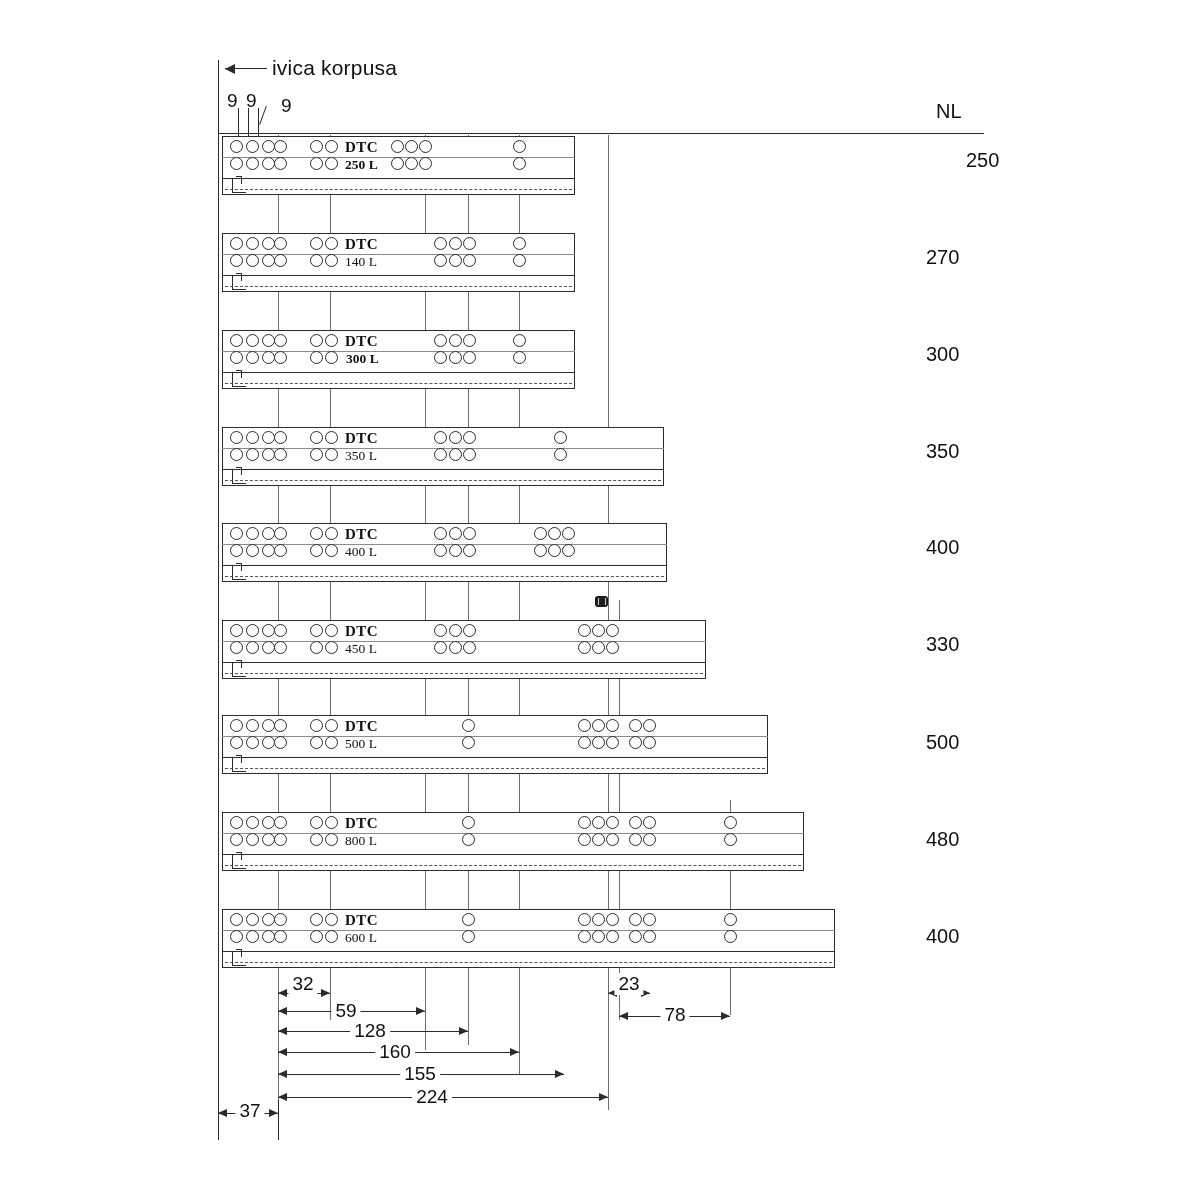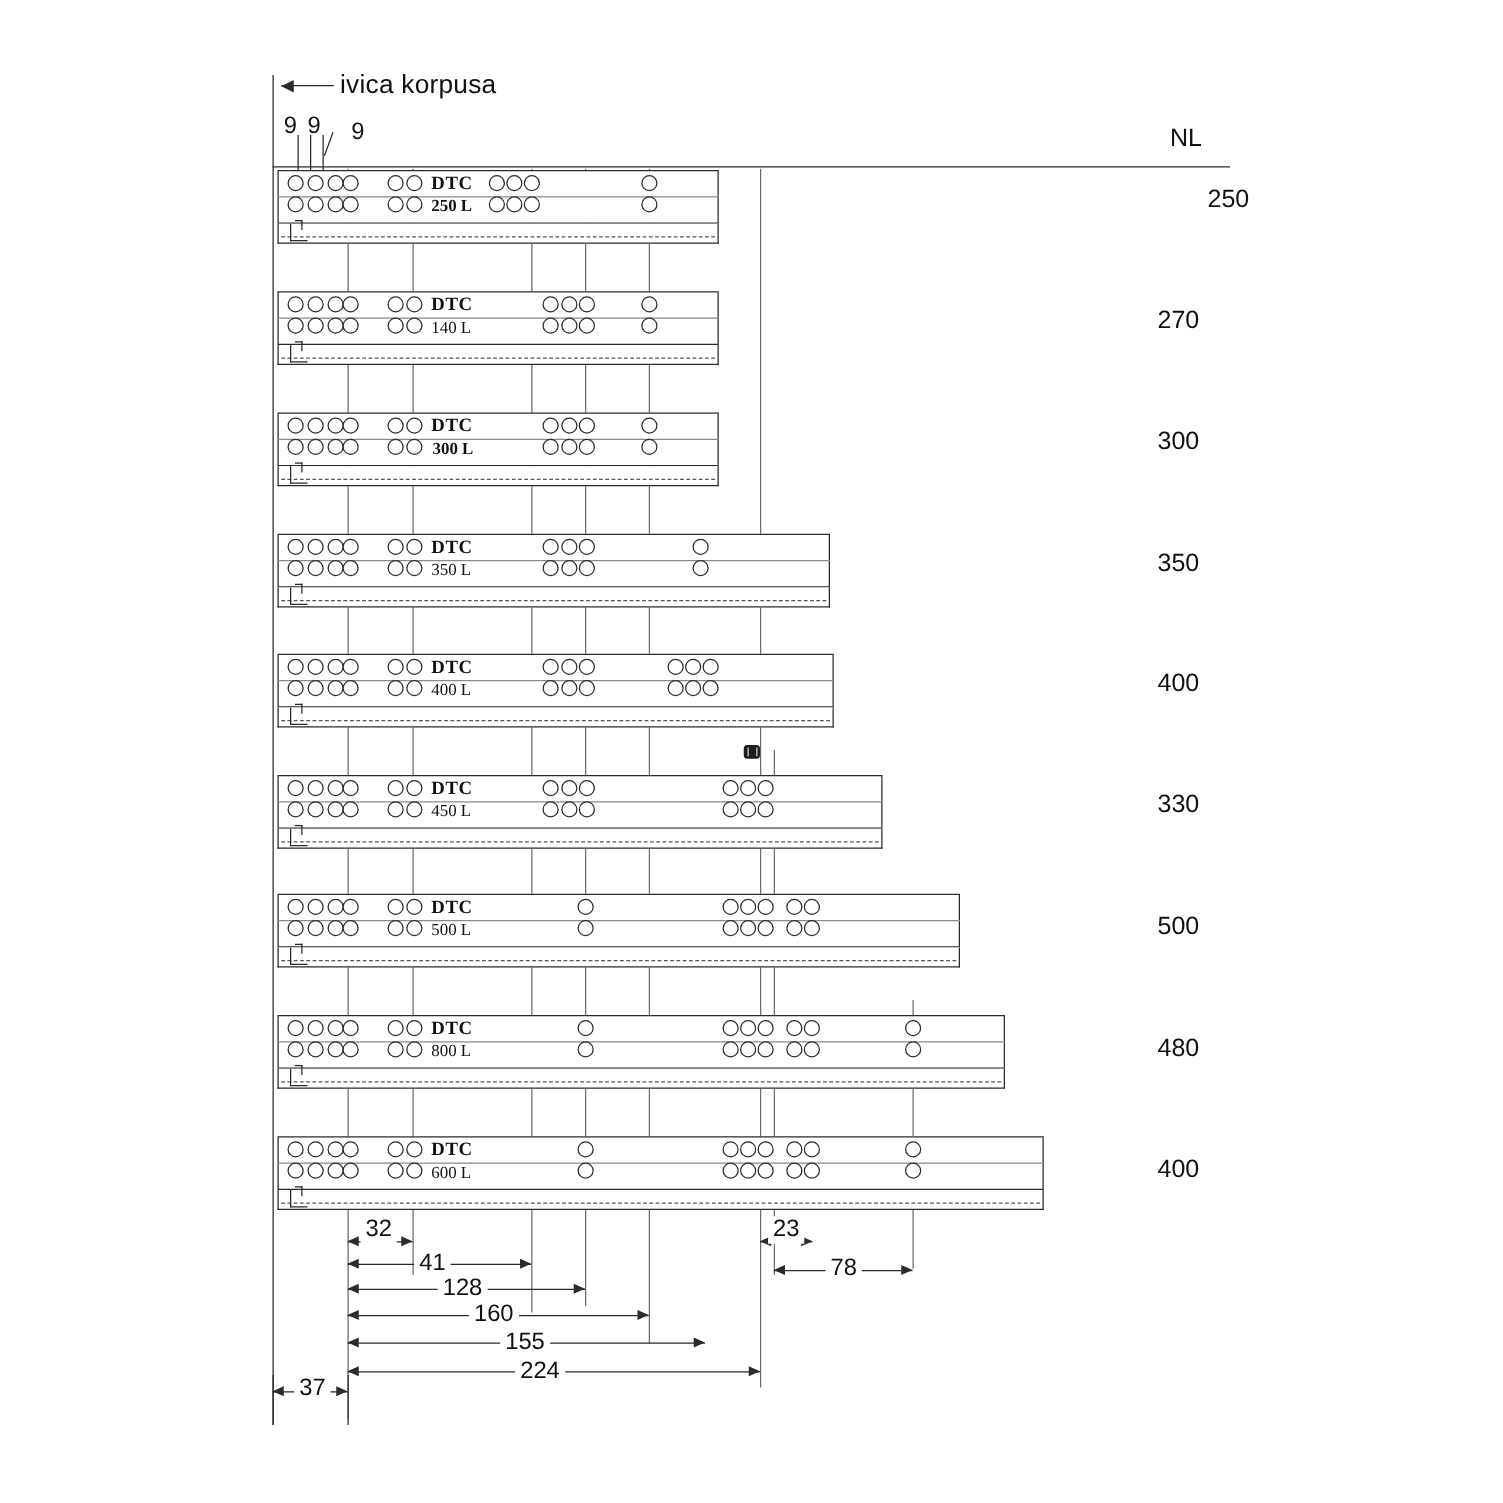--- a/index.html
+++ b/index.html
@@ -493,21 +493,21 @@
     <div class="dimline" style="left:608px; width:42px;"></div>
     <div class="arrow-l" style="left:608px;"></div>
     <div class="arrow-r" style="left:641px;"></div>
     <div class="dimtext" style="left:629px; top:-9px;">23</div>
   </div>
 
   <div class="dimrow" style="left:0; top:1011px;">
     <div class="dimline" style="left:278px; width:147px;"></div>
     <div class="arrow-l" style="left:278px;"></div>
     <div class="arrow-r" style="left:416px;"></div>
-    <div class="dimtext" style="left:346px; top:0px;">41</div>
+    <div class="dimtext" style="left:346px; top:0px;">59</div>
   </div>
 
   <div class="dimrow" style="left:0; top:1016px;">
     <div class="dimline" style="left:619px; width:111px;"></div>
     <div class="arrow-l" style="left:619px;"></div>
     <div class="arrow-r" style="left:721px;"></div>
     <div class="dimtext" style="left:675px; top:-1px;">78</div>
   </div>
 
   <div class="dimrow" style="left:0; top:1031px;">

